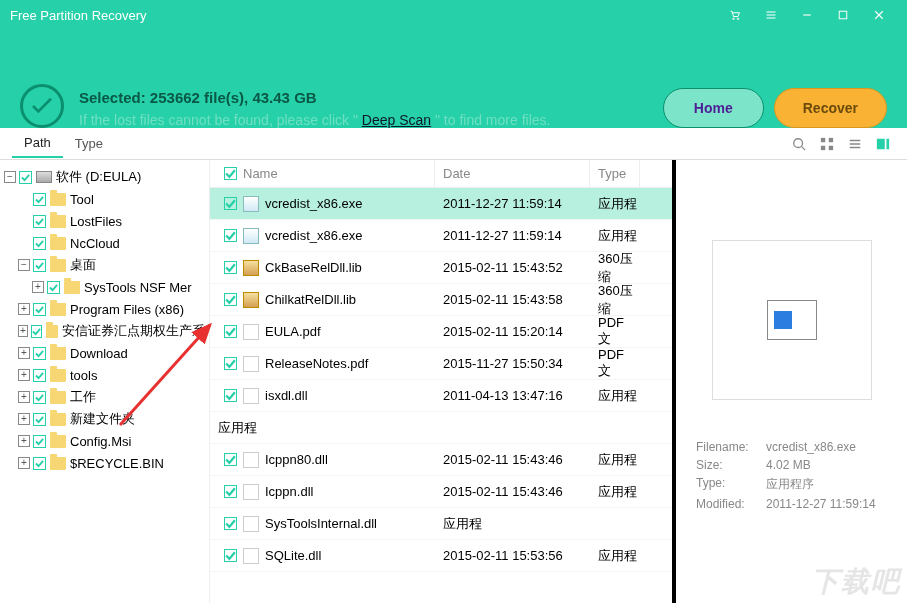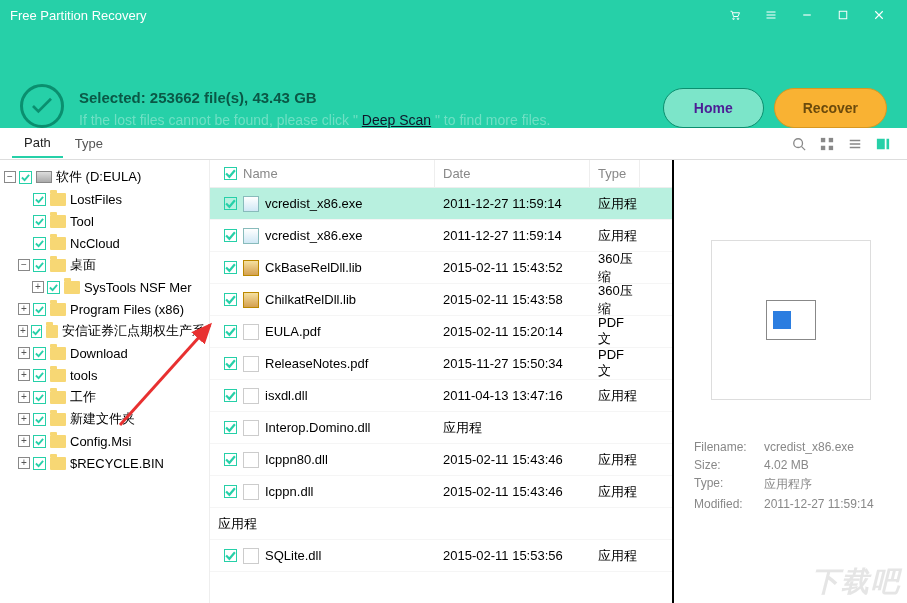--- a/index.html
+++ b/index.html
@@ -52,21 +52,21 @@
 .fl-row.sel { background: #b8f0df; }
 .fl-row .col-name { display: flex; align-items: center; }
 .row-check { width: 13px; height: 13px; border: 1px solid #26d0a8; margin: 0 6px 0 8px; display: flex; align-items: center; justify-content: center; cursor: pointer; }
 .file-icon { width: 16px; height: 16px; margin-right: 6px; display: flex; align-items: center; justify-content: center; }
 .file-icon.exe { background: linear-gradient(#fff,#d0e8f5); border: 1px solid #8bb; }
 .file-icon.fld { background: #f7d774; border-radius: 1px; }
 .file-icon.lib { background: linear-gradient(#f5e0a0,#d4a050); border: 1px solid #b80; }
 .file-icon.pdf { background: #fff; border: 1px solid #ccc; position: relative; }
 .file-icon.dll { background: #fff; border: 1px solid #ccc; }
 
-.details { width: 235px; border-left: 2px solid #000000; padding: 20px; font-size: 12px; color: #888; }
+.details { width: 235px; border-left: 4px solid #000000; padding: 20px; font-size: 12px; color: #888; }
 .preview { width: 160px; height: 160px; border: 1px solid #ddd; margin: 60px auto 40px; display: flex; align-items: center; justify-content: center; }
 .preview-inner { width: 50px; height: 40px; border: 1px solid #888; background: #fff; position: relative; }
 .preview-inner::after { content: ""; position: absolute; left: 6px; top: 10px; width: 18px; height: 18px; background: #2b7de0; }
 .detail-row { display: flex; margin-bottom: 4px; }
 .detail-lbl { width: 70px; }
 
 .arrow { position: absolute; left: 115px; top: 310px; pointer-events: none; }
 
 .watermark { position: absolute; right: 6px; bottom: 2px; font-size: 28px; font-weight: 700; color: rgba(180,180,180,0.35); font-style: italic; letter-spacing: 2px; pointer-events: none; }
 </style>
@@ -165,31 +165,31 @@
         <span>软件 (D:EULA)</span>
       </div>
       <div class="tree-item ind-1">
         <span class="tree-toggle blank"></span>
         <span class="tree-check">
           <svg viewBox="0 0 10 10" stroke="#26d0a8" fill="none" stroke-width="2">
             <path d="M1 5l3 3 5-6"></path>
           </svg>
         </span>
         <span class="folder-icon"></span>
+        <span>Tool</span>
+      </div>
+      <div class="tree-item ind-1">
+        <span class="tree-toggle blank"></span>
+        <span class="tree-check">
+          <svg viewBox="0 0 10 10" stroke="#26d0a8" fill="none" stroke-width="2">
+            <path d="M1 5l3 3 5-6"></path>
+          </svg>
+        </span>
+        <span class="folder-icon"></span>
         <span>LostFiles</span>
-      </div>
-      <div class="tree-item ind-1">
-        <span class="tree-toggle blank"></span>
-        <span class="tree-check">
-          <svg viewBox="0 0 10 10" stroke="#26d0a8" fill="none" stroke-width="2">
-            <path d="M1 5l3 3 5-6"></path>
-          </svg>
-        </span>
-        <span class="folder-icon"></span>
-        <span>Tool</span>
       </div>
       <div class="tree-item ind-1">
         <span class="tree-toggle blank"></span>
         <span class="tree-check">
           <svg viewBox="0 0 10 10" stroke="#26d0a8" fill="none" stroke-width="2">
             <path d="M1 5l3 3 5-6"></path>
           </svg>
         </span>
         <span class="folder-icon"></span>
         <span>NcCloud</span>
@@ -398,29 +398,20 @@
                 <path d="M1 5l3 3 5-6"></path>
               </svg>
             </span>
             <span class="file-icon dll"></span>
             <span>isxdl.dll</span>
           </div>
           <div class="col-date">2011-04-13 13:47:16</div>
           <div class="col-type">应用程</div>
         </div>
         <div class="fl-row">
-          <div class="col-name">
-            <span class="row-check">
-              <svg viewBox="0 0 10 10" stroke="#26d0a8" fill="none" stroke-width="2">
-                <path d="M1 5l3 3 5-6"></path>
-              </svg>
-            </span>
-            <span class="file-icon dll"></span>
-            <span>Interop.Domino.dll</span>
-          </div>
           <div class="col-type">应用程</div>
         </div>
         <div class="fl-row">
           <div class="col-name">
             <span class="row-check">
               <svg viewBox="0 0 10 10" stroke="#26d0a8" fill="none" stroke-width="2">
                 <path d="M1 5l3 3 5-6"></path>
               </svg>
             </span>
             <span class="file-icon dll"></span>
@@ -436,20 +427,29 @@
                 <path d="M1 5l3 3 5-6"></path>
               </svg>
             </span>
             <span class="file-icon dll"></span>
             <span>Icppn.dll</span>
           </div>
           <div class="col-date">2015-02-11 15:43:46</div>
           <div class="col-type">应用程</div>
         </div>
         <div class="fl-row">
+          <div class="col-name">
+            <span class="row-check">
+              <svg viewBox="0 0 10 10" stroke="#26d0a8" fill="none" stroke-width="2">
+                <path d="M1 5l3 3 5-6"></path>
+              </svg>
+            </span>
+            <span class="file-icon dll"></span>
+            <span>SysToolsInternal.dll</span>
+          </div>
           <div class="col-type">应用程</div>
         </div>
         <div class="fl-row">
           <div class="col-name">
             <span class="row-check">
               <svg viewBox="0 0 10 10" stroke="#26d0a8" fill="none" stroke-width="2">
                 <path d="M1 5l3 3 5-6"></path>
               </svg>
             </span>
             <span class="file-icon dll"></span>

